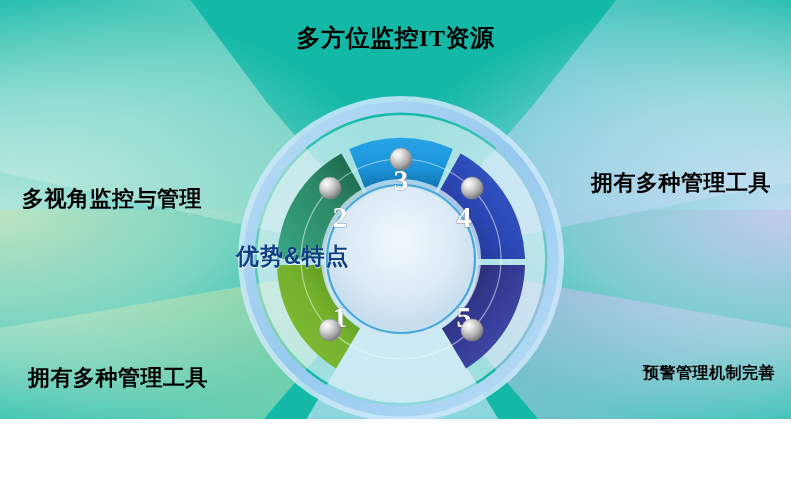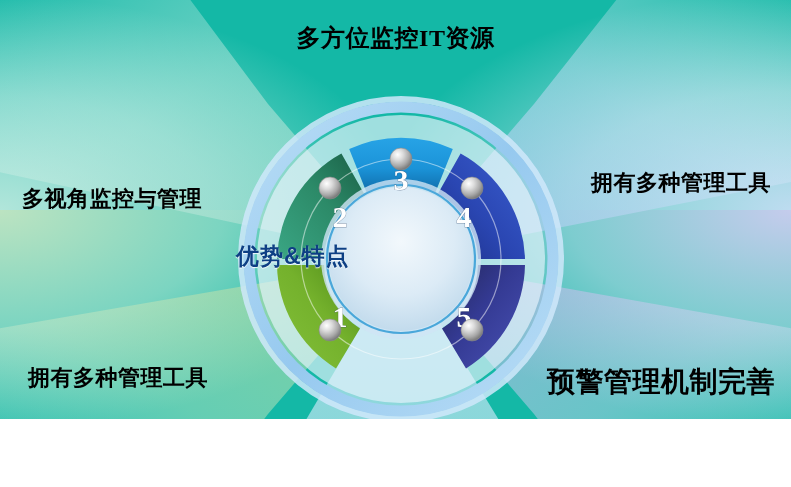--- a/index.html
+++ b/index.html
@@ -53,21 +53,21 @@
   }
   .label-top {
     left: 0; right: 0; top: 22px;
     text-align: center;
     font-size: 24px;
     font-family: "Liberation Serif", serif;
   }
   .label-tl  { left: 22px;  top: 184px; font-size: 22px; }
   .label-bl  { left: 28px;  top: 363px; font-size: 22px; }
   .label-tr  { right: 20px; top: 168px; font-size: 22px; }
-  .label-br  { right: 16px; top: 363px; font-size: 28px; }
+  .label-br  { right: 16px; top: 363px; font-size: 16px; }
   
   #wheel {
     position: absolute;
     left: 236px;
     top: 94px;
     width: 330px;
     height: 330px;
   }
   #wheel svg { display: block; }
   .num {

